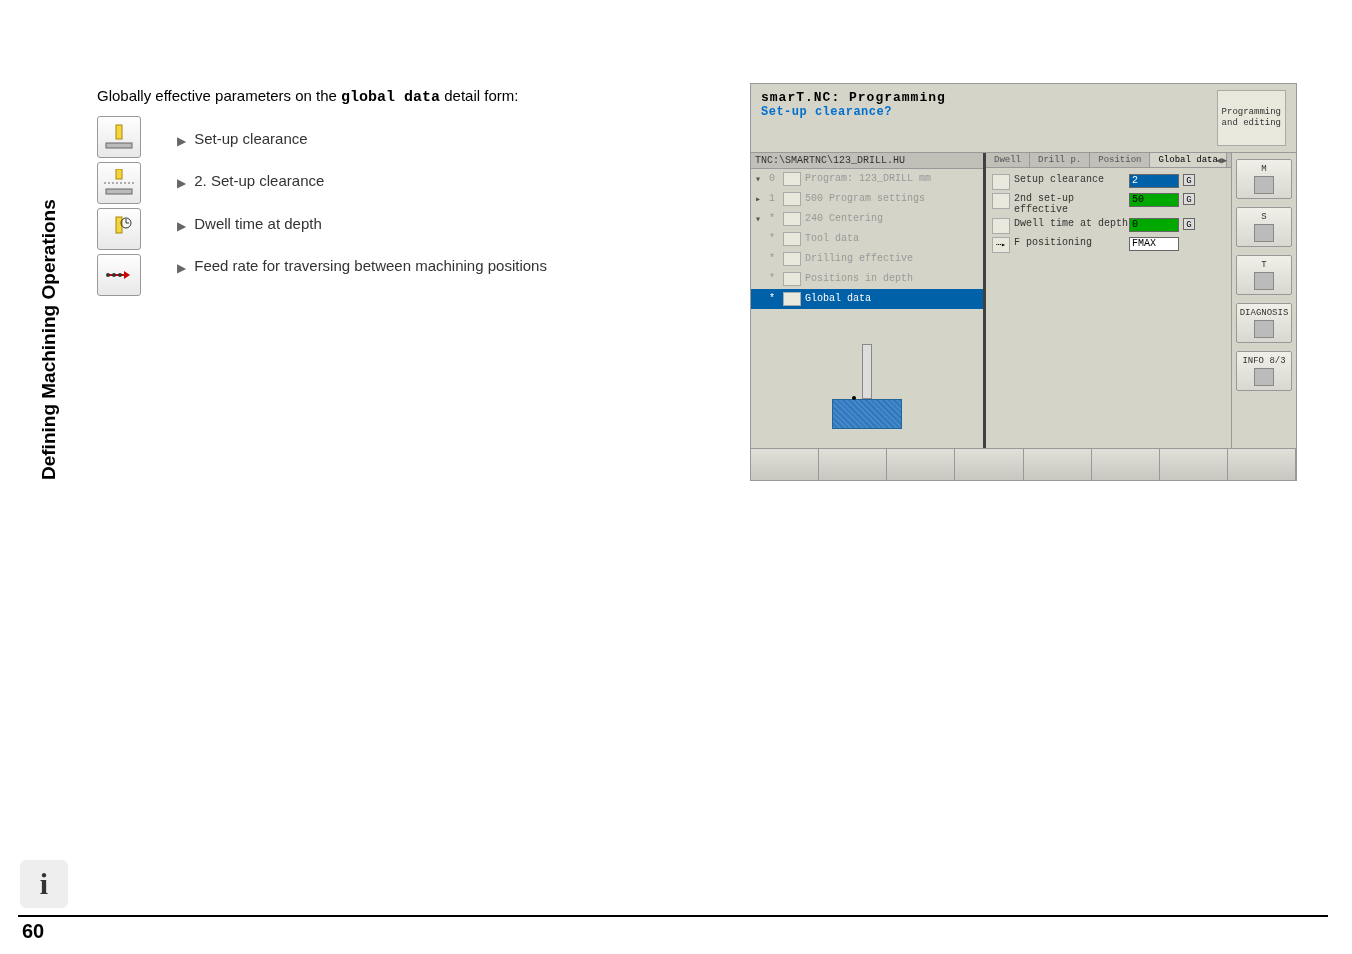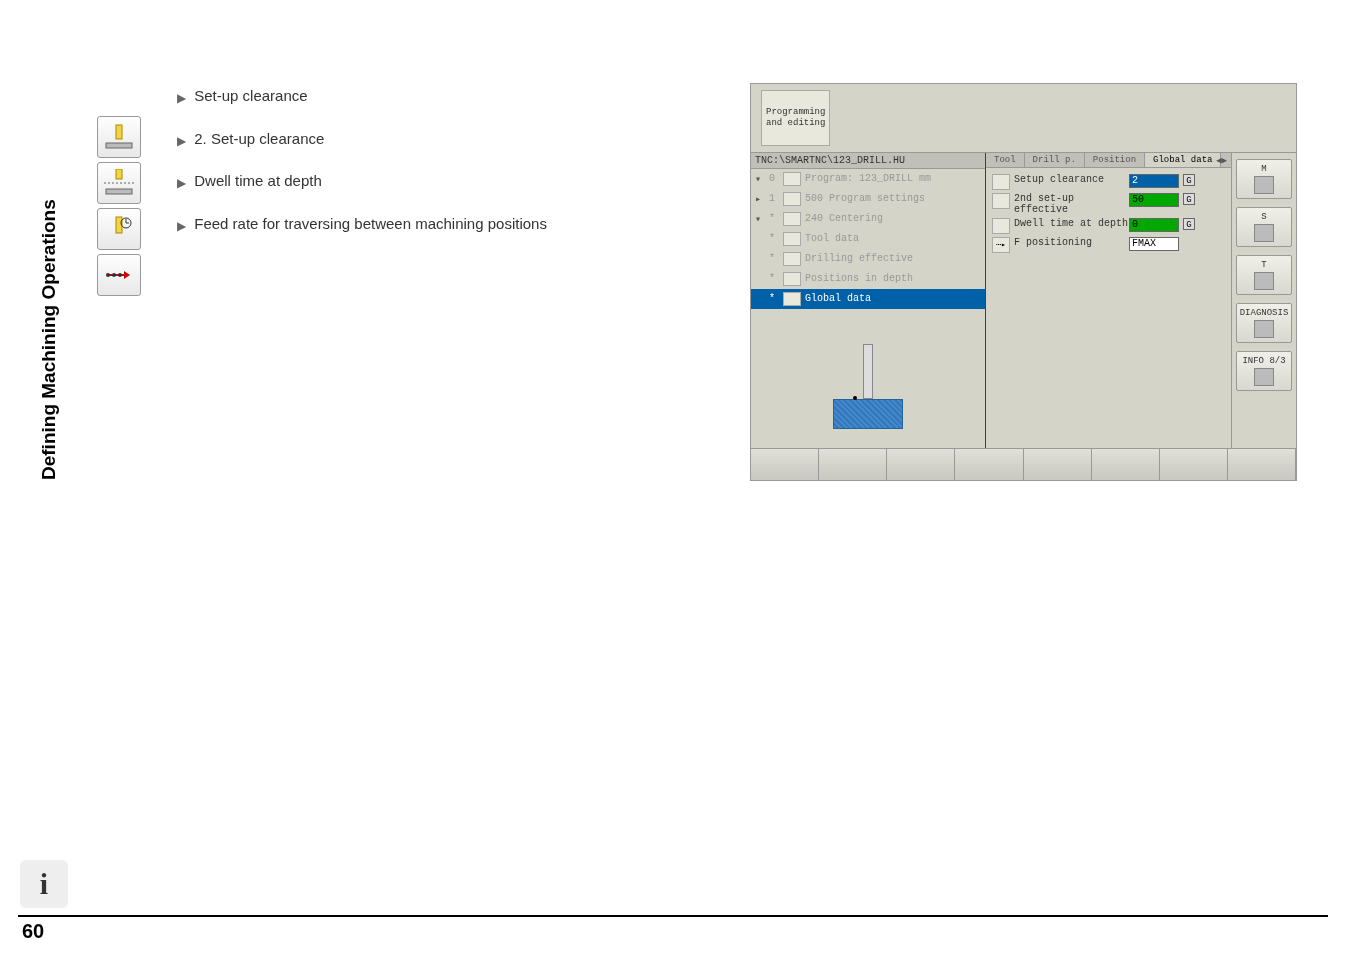--- a/index.html
+++ b/index.html
@@ -116,21 +116,21 @@
       text-align: left;
       line-height: 1.2;
     }
     .ss-body {
       display: flex;
       height: calc(100% - 82px);
     }
     .ss-tree-panel {
       width: 235px;
       background: #d4d4c8;
-      border-right: 1px solid #404040;
+      border-right: 3px solid #404040;
       font-size: 10px;
     }
     .ss-tree-header {
       background: #c0c0b8;
       padding: 2px 4px;
       color: #333;
       border-bottom: 1px solid #999;
     }
     .ss-tree-item {
       display: flex;
@@ -350,20 +350,23 @@
       height: 2px;
       background: #000;
     }
   </style>
 </head>
 <body>
 
 <div class="vertical-title">Defining Machining Operations</div>
 
 <div class="main-content">
+  <p class="intro-line">
+    <span>Globally effective parameters on the </span><span class="mono">global data</span><span> detail form:</span>
+  </p>
   <div class="bullet-list">
     <div class="bullet-item">
       <span class="bullet-triangle">▶</span>
       <span>Set-up clearance</span>
     </div>
     <div class="bullet-item">
       <span class="bullet-triangle">▶</span>
       <span>2. Set-up clearance</span>
     </div>
     <div class="bullet-item">
@@ -405,20 +408,24 @@
         <path d="M20 10 L26 14 L20 18 Z" fill="#c00"></path>
         <circle cx="4" cy="14" r="2" fill="#333"></circle>
         <circle cx="10" cy="14" r="2" fill="#333"></circle>
         <circle cx="16" cy="14" r="2" fill="#333"></circle>
       </svg>
   </div>
 </div>
 
 <div class="screenshot-box">
   <div class="ss-titlebar">
+    <div>
+      <div class="ss-title">smarT.NC: Programming</div>
+      <div class="ss-subtitle">Set-up clearance?</div>
+    </div>
     <div class="ss-mode" style="white-space:pre-line;">Programming
 and editing</div>
   </div>
   <div class="ss-body">
     <div class="ss-tree-panel">
       <div class="ss-tree-header">TNC:\SMARTNC\123_DRILL.HU</div>
       <div id="tree-items">
           <div class="ss-tree-item">
             <span class="ss-tree-exp">▾</span>
             <span style="width: 10px;">0</span>
@@ -465,21 +472,21 @@
       <div class="ss-tree-preview">
         <div class="drill-graphic">
           <div class="drill-bit"></div>
           <div class="drill-surface"></div>
           <div class="drill-dot"></div>
         </div>
       </div>
     </div>
     <div class="ss-form-panel">
       <div class="ss-tabs" id="ss-tabs">
-        <div class="ss-tab">Tool</div>
+        <div class="ss-tab">Dwell</div>
           <div class="ss-tab">Drill p.</div>
           <div class="ss-tab">Position</div>
           <div class="ss-tab active">Global data</div>
           <span class="ss-nav-arrows">◀▶</span>
       </div>
       <div class="ss-form-rows" id="form-rows">
           <div class="ss-form-row">
             <span class="ss-form-icon"></span>
             <span class="ss-form-label">Setup clearance</span>
             <span class="ss-form-input focused">2</span>

